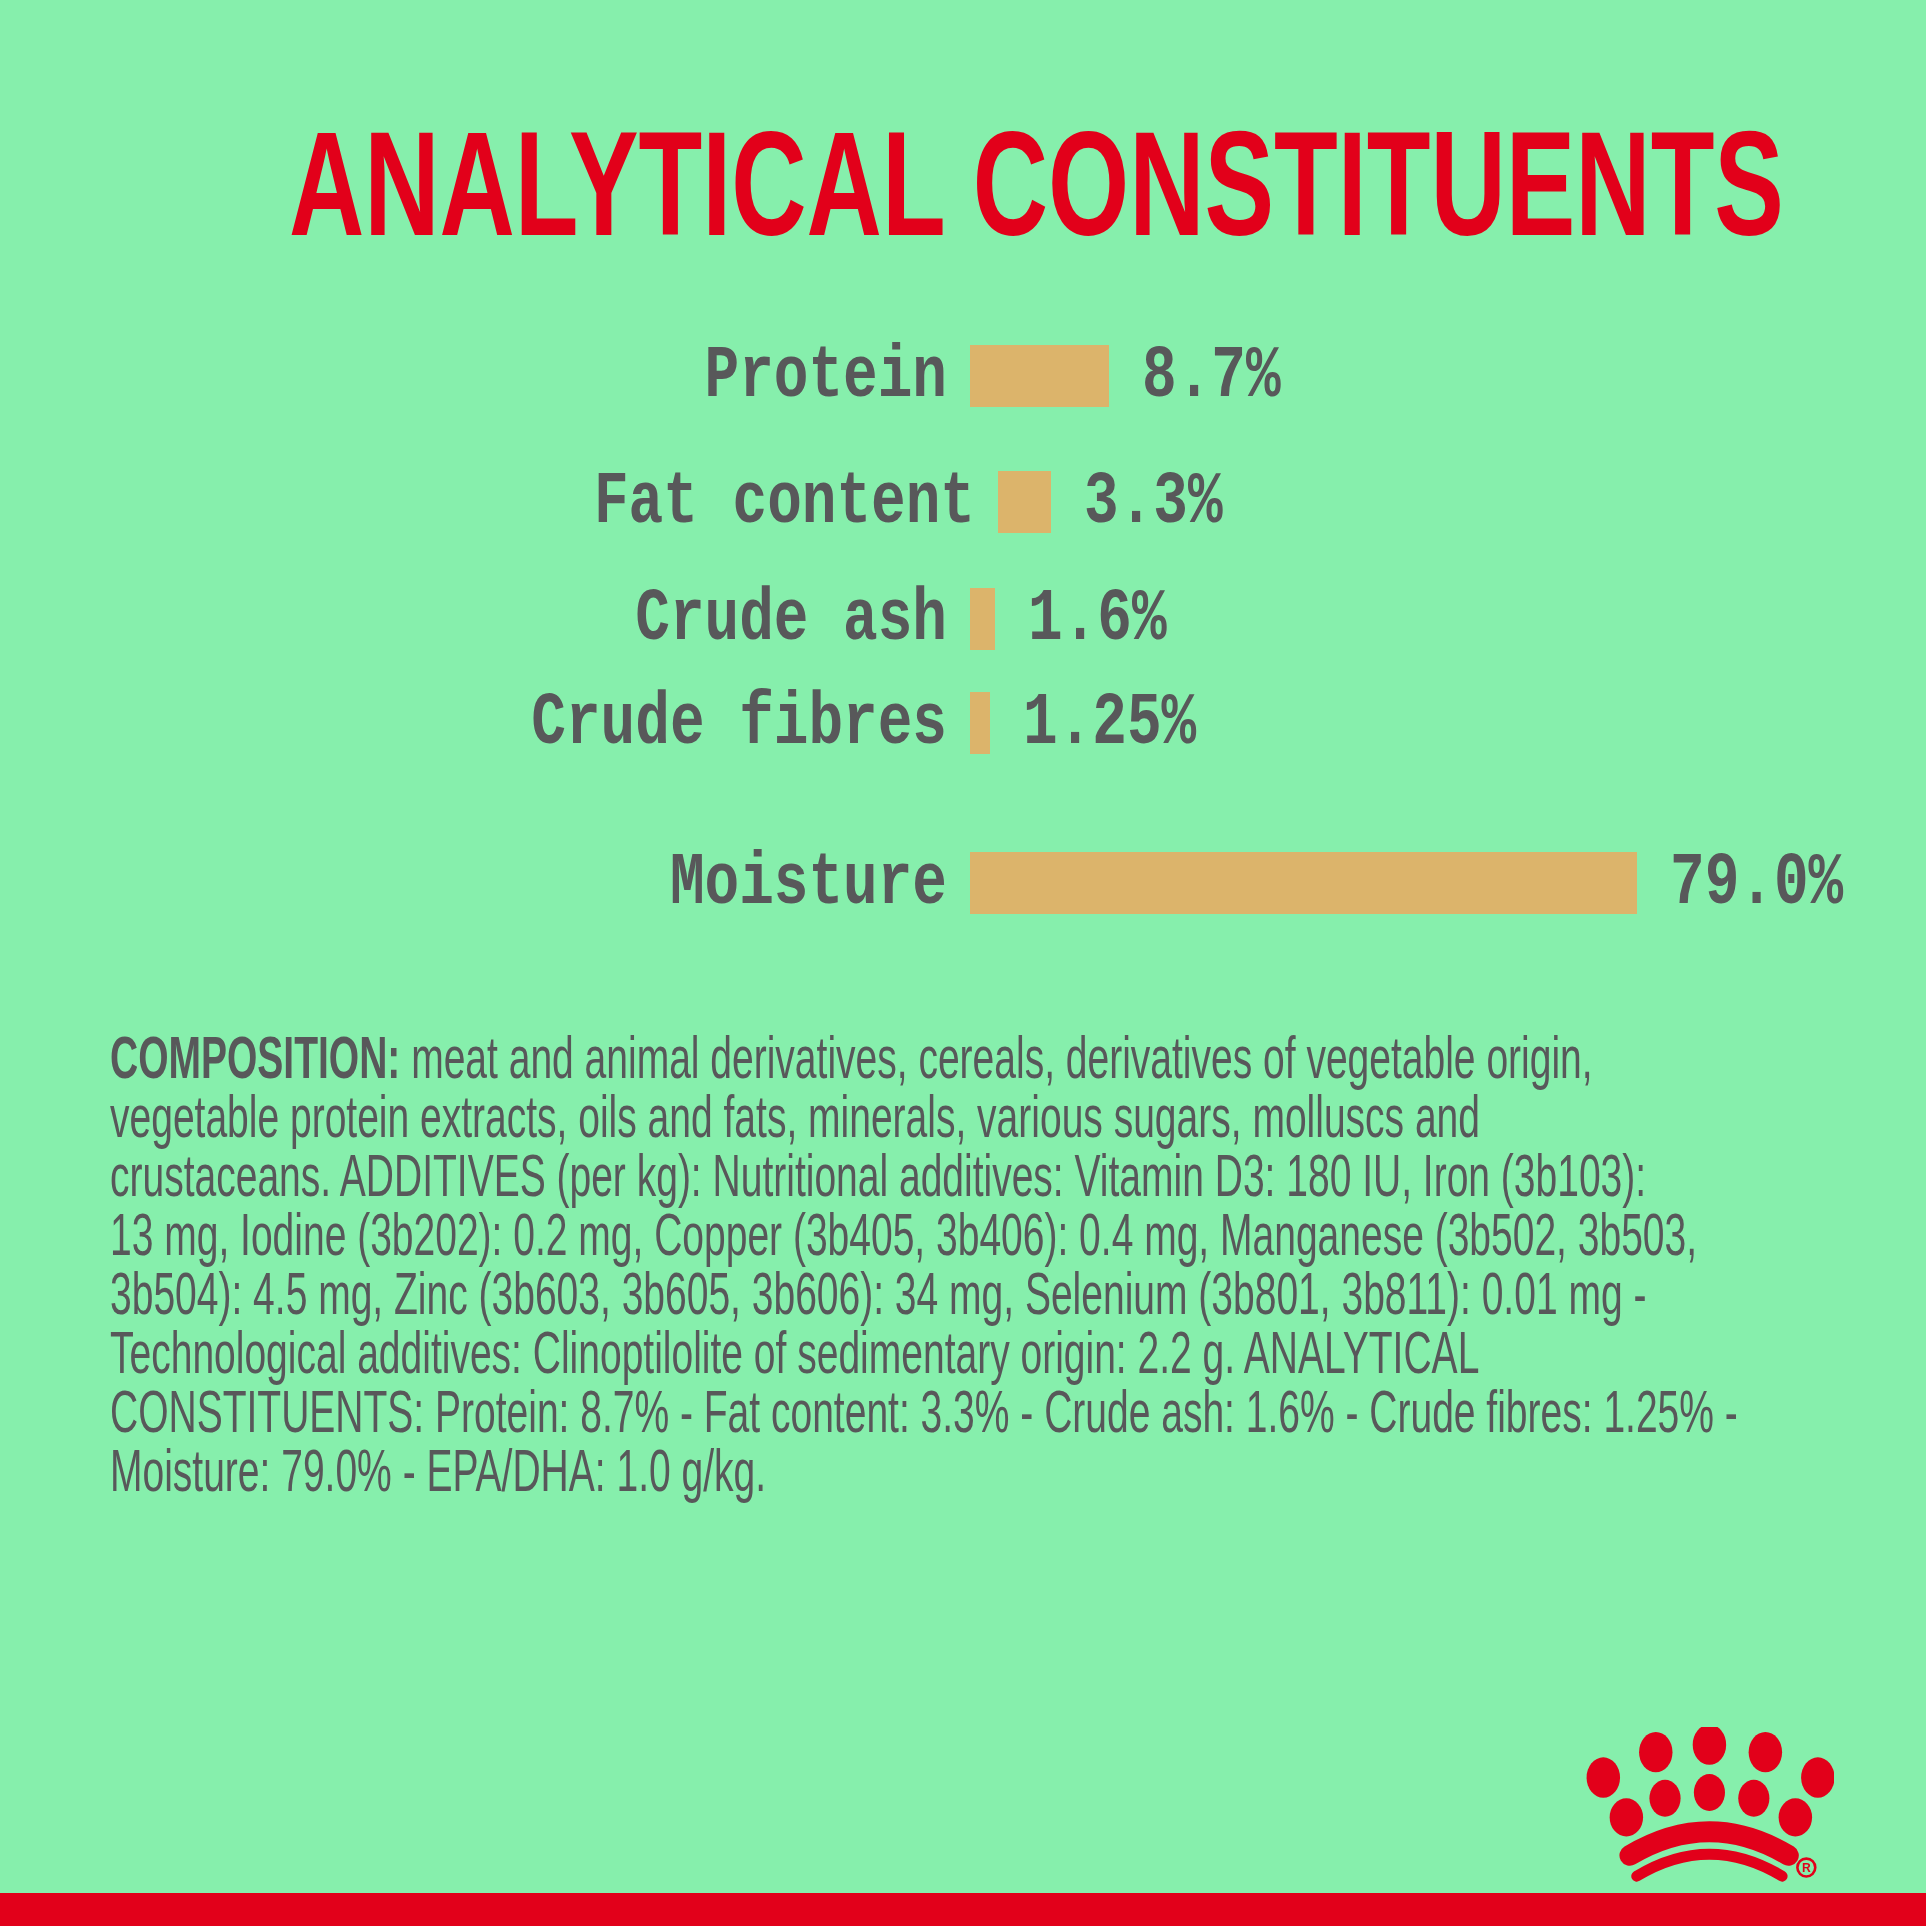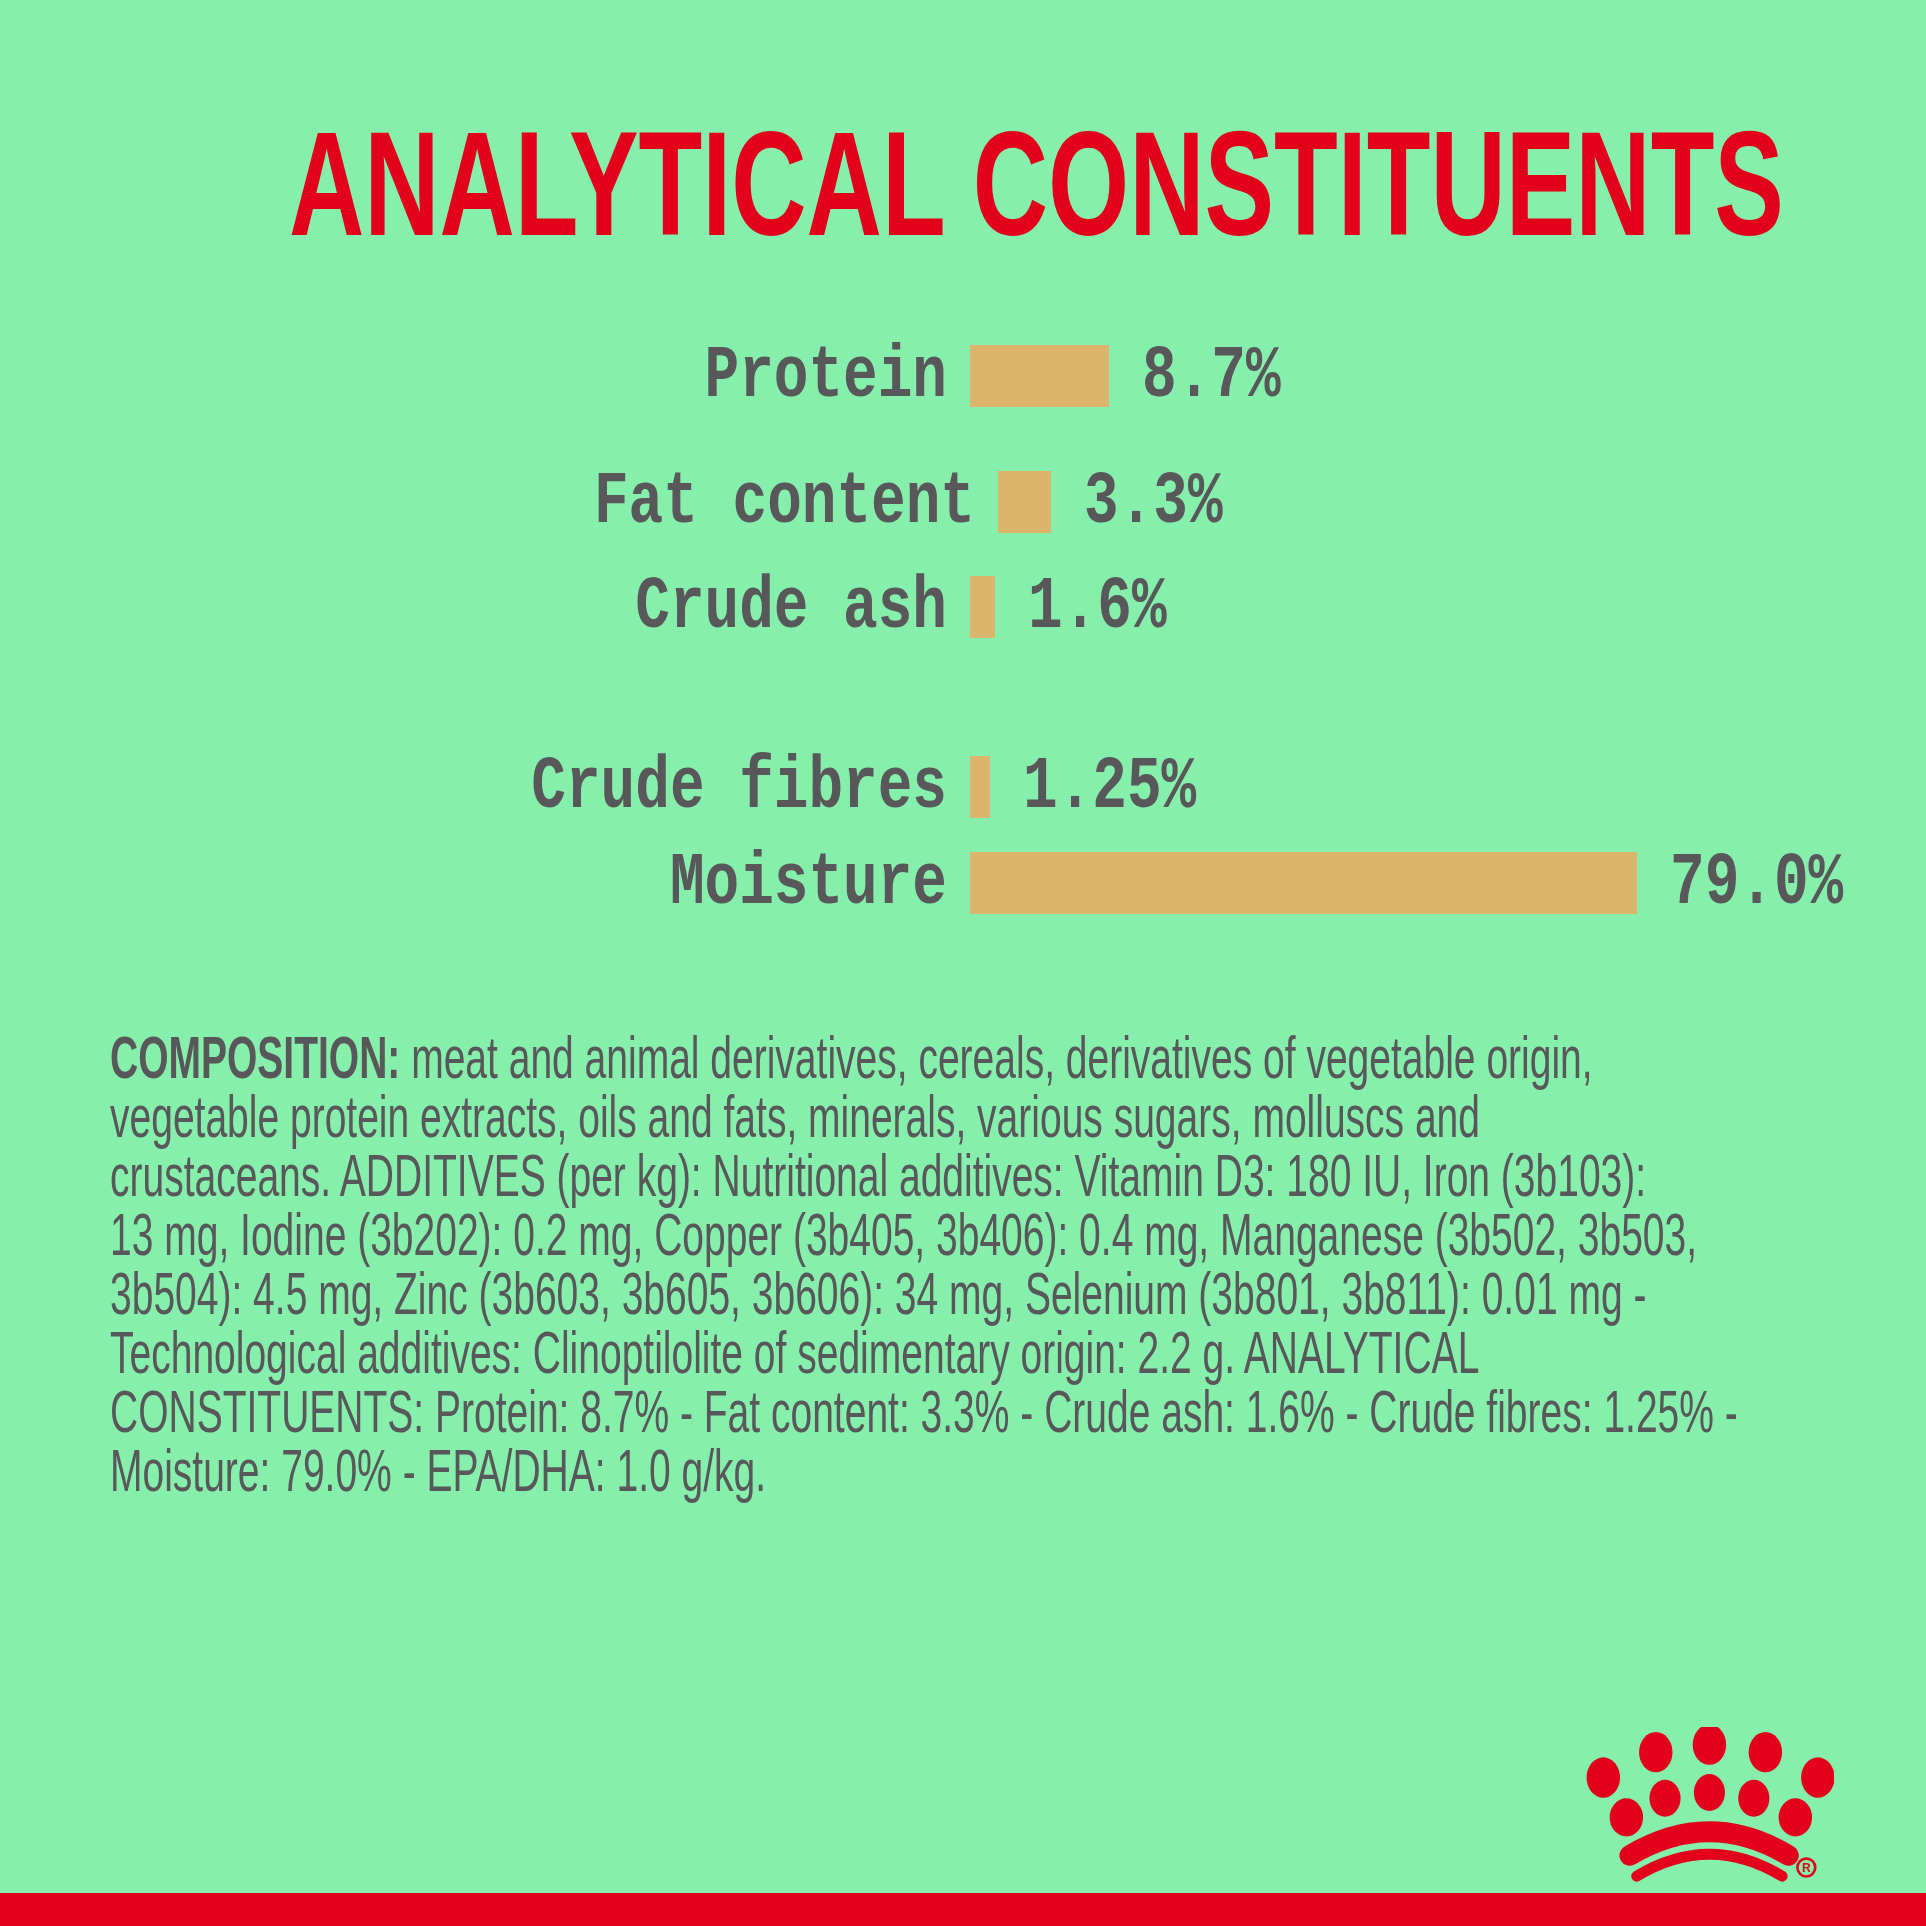--- a/index.html
+++ b/index.html
@@ -18,22 +18,22 @@
     color:#E2001A;
     transform:scaleX(0.70);
     transform-origin:50% 50%;
     white-space:nowrap;
   }
   
   .chart-row{
     position:absolute;left:0;width:100%;height:62px;
     display:flex;align-items:center;font-family:Liberation Mono, monospace;
   }
-  .row-0{top:345px;} .row-1{top:471px;padding-left:28px;} .row-2{top:576px;align-items:flex-end;}
-  .row-3{top:756px;} .row-4{top:852px;}
+  .row-0{top:345px;} .row-1{top:471px;padding-left:28px;} .row-2{top:588px;align-items:flex-end;}
+  .row-3{top:692px;} .row-4{top:852px;}
   .rlabel{
     flex:0 0 947px;width:947px;
     text-align:right;
     font-size:74px;font-weight:bold;line-height:62px;
     color:#58585A;
     transform:scaleX(0.78);
     transform-origin:100% 50%;
     white-space:nowrap;
   }
   .bar{

